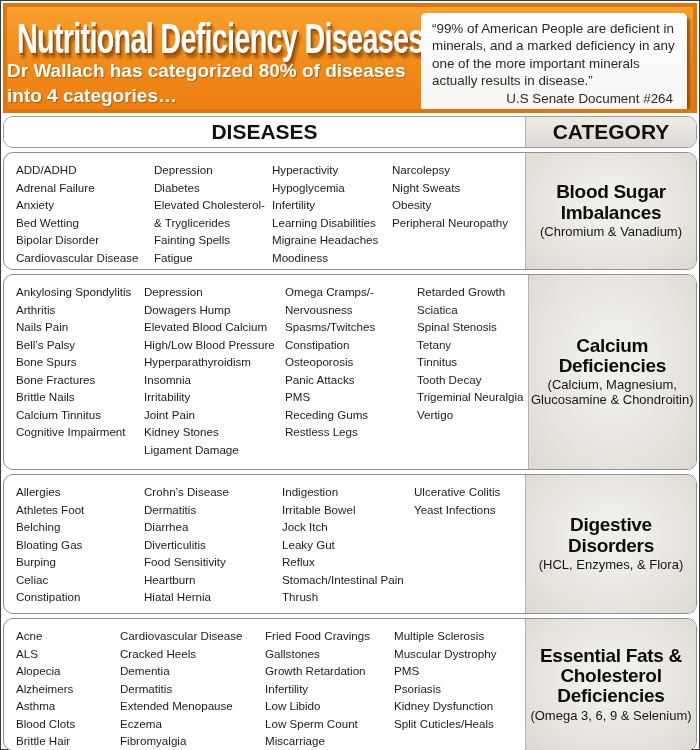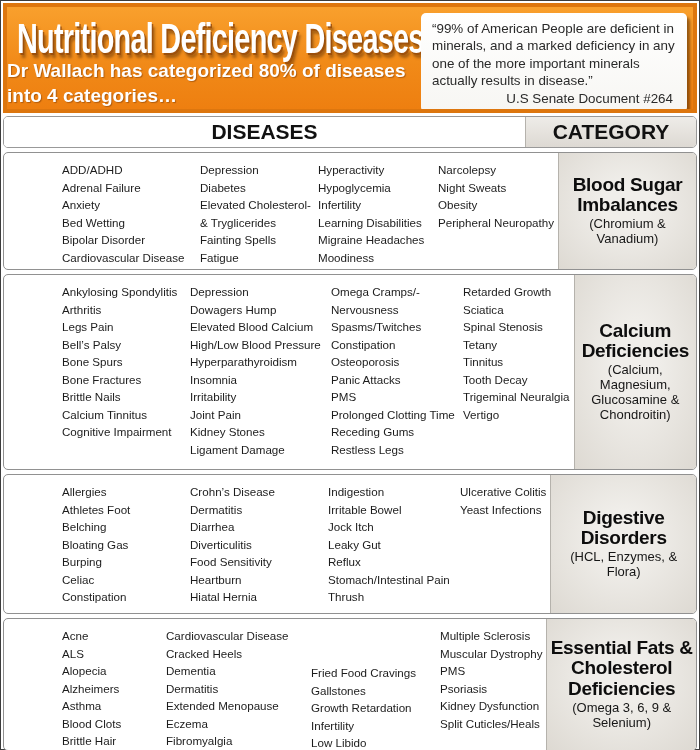--- a/index.html
+++ b/index.html
@@ -51,21 +51,21 @@
   }
   .quote-text { font-size: 13.4px; line-height: 1.3; }
   .quote-attrib { font-size: 13.4px; text-align: right; padding-right: 4px; margin-top: 1px; }
 
   
   .col-headers {
     display: flex;
     height: 32px;
     margin-top: 3px;
     border: 1px solid #999;
-    border-radius: 5px;
+    border-radius: 10px;
     overflow: hidden;
   }
   .diseases-header {
     flex: 1;
     background: #fff;
     display: flex; align-items: center; justify-content: center;
     font-size: 21px; font-weight: 900; color: #111;
     letter-spacing: 0px;
   }
   .category-header {
@@ -74,24 +74,23 @@
     border-left: 1px solid #b5b2ac;
     display: flex; align-items: center; justify-content: center;
     font-size: 21px; font-weight: 900; color: #111;
   }
 
   
   .section {
     display: flex;
     margin-top: 4px;
     border: 1px solid #919191;
-    border-radius: 5px;
+    border-radius: 10px;
     overflow: hidden;
     background: #fff;
-    padding-left: 46px;
   }
   .sec1 { height: 118px; }
   .sec2 { height: 196px; }
   .sec3 { height: 140px; }
   .sec4 { height: 133px; }
 
   .diseases-area {
     flex: 1;
     display: flex;
     padding: 8px 4px 4px 12px;
@@ -109,21 +108,21 @@
   .sec2 .dcol:nth-child(3){ width: 132px; }
   .sec2 .dcol:nth-child(4){ flex: 1; }
 
   .sec3 .dcol:nth-child(1){ width: 128px; }
   .sec3 .dcol:nth-child(2){ width: 138px; }
   .sec3 .dcol:nth-child(3){ width: 132px; }
   .sec3 .dcol:nth-child(4){ flex: 1; }
 
   .sec4 .dcol:nth-child(1){ width: 104px; }
   .sec4 .dcol:nth-child(2){ width: 145px; }
-  .sec4 .dcol:nth-child(3){ width: 129px; margin-top: 37px; }
+  .sec4 .dcol:nth-child(3){ width: 129px; }
   .sec4 .dcol:nth-child(4){ flex: 1; }
 
   .category-box {
     width: 171px;
     background: radial-gradient(ellipse at 50% 45%, #f0eeea 25%, #ddd9d2 100%);
     border-left: 1px solid #b5b2ac;
     display: flex; flex-direction: column;
     align-items: center; justify-content: center;
     text-align: center;
     padding: 4px 2px;
@@ -198,21 +197,21 @@
       <div class="category-name">Blood Sugar Imbalances</div>
       <div class="category-supplements">(Chromium &amp; Vanadium)</div>
     </div>
   </div>
 
   <div class="section sec2">
     <div class="diseases-area">
       <div class="dcol">
           <div class="disease">Ankylosing Spondylitis</div>
           <div class="disease">Arthritis</div>
-          <div class="disease">Legs Pain</div>
+          <div class="disease">Nails Pain</div>
           <div class="disease">Bell’s Palsy</div>
           <div class="disease">Bone Spurs</div>
           <div class="disease">Bone Fractures</div>
           <div class="disease">Brittle Nails</div>
           <div class="disease">Calcium Tinnitus</div>
           <div class="disease">Cognitive Impairment</div>
         </div>
       <div class="dcol">
           <div class="disease">Depression</div>
           <div class="disease">Dowagers Hump</div>
@@ -226,21 +225,20 @@
           <div class="disease">Ligament Damage</div>
         </div>
       <div class="dcol">
           <div class="disease">Omega Cramps/-</div>
           <div class="disease">Nervousness</div>
           <div class="disease">Spasms/Twitches</div>
           <div class="disease">Constipation</div>
           <div class="disease">Osteoporosis</div>
           <div class="disease">Panic Attacks</div>
           <div class="disease">PMS</div>
-          <div class="disease">Prolonged Clotting Time</div>
           <div class="disease">Receding Gums</div>
           <div class="disease">Restless Legs</div>
         </div>
       <div class="dcol">
           <div class="disease">Retarded Growth</div>
           <div class="disease">Sciatica</div>
           <div class="disease">Spinal Stenosis</div>
           <div class="disease">Tetany</div>
           <div class="disease">Tinnitus</div>
           <div class="disease">Tooth Decay</div>

